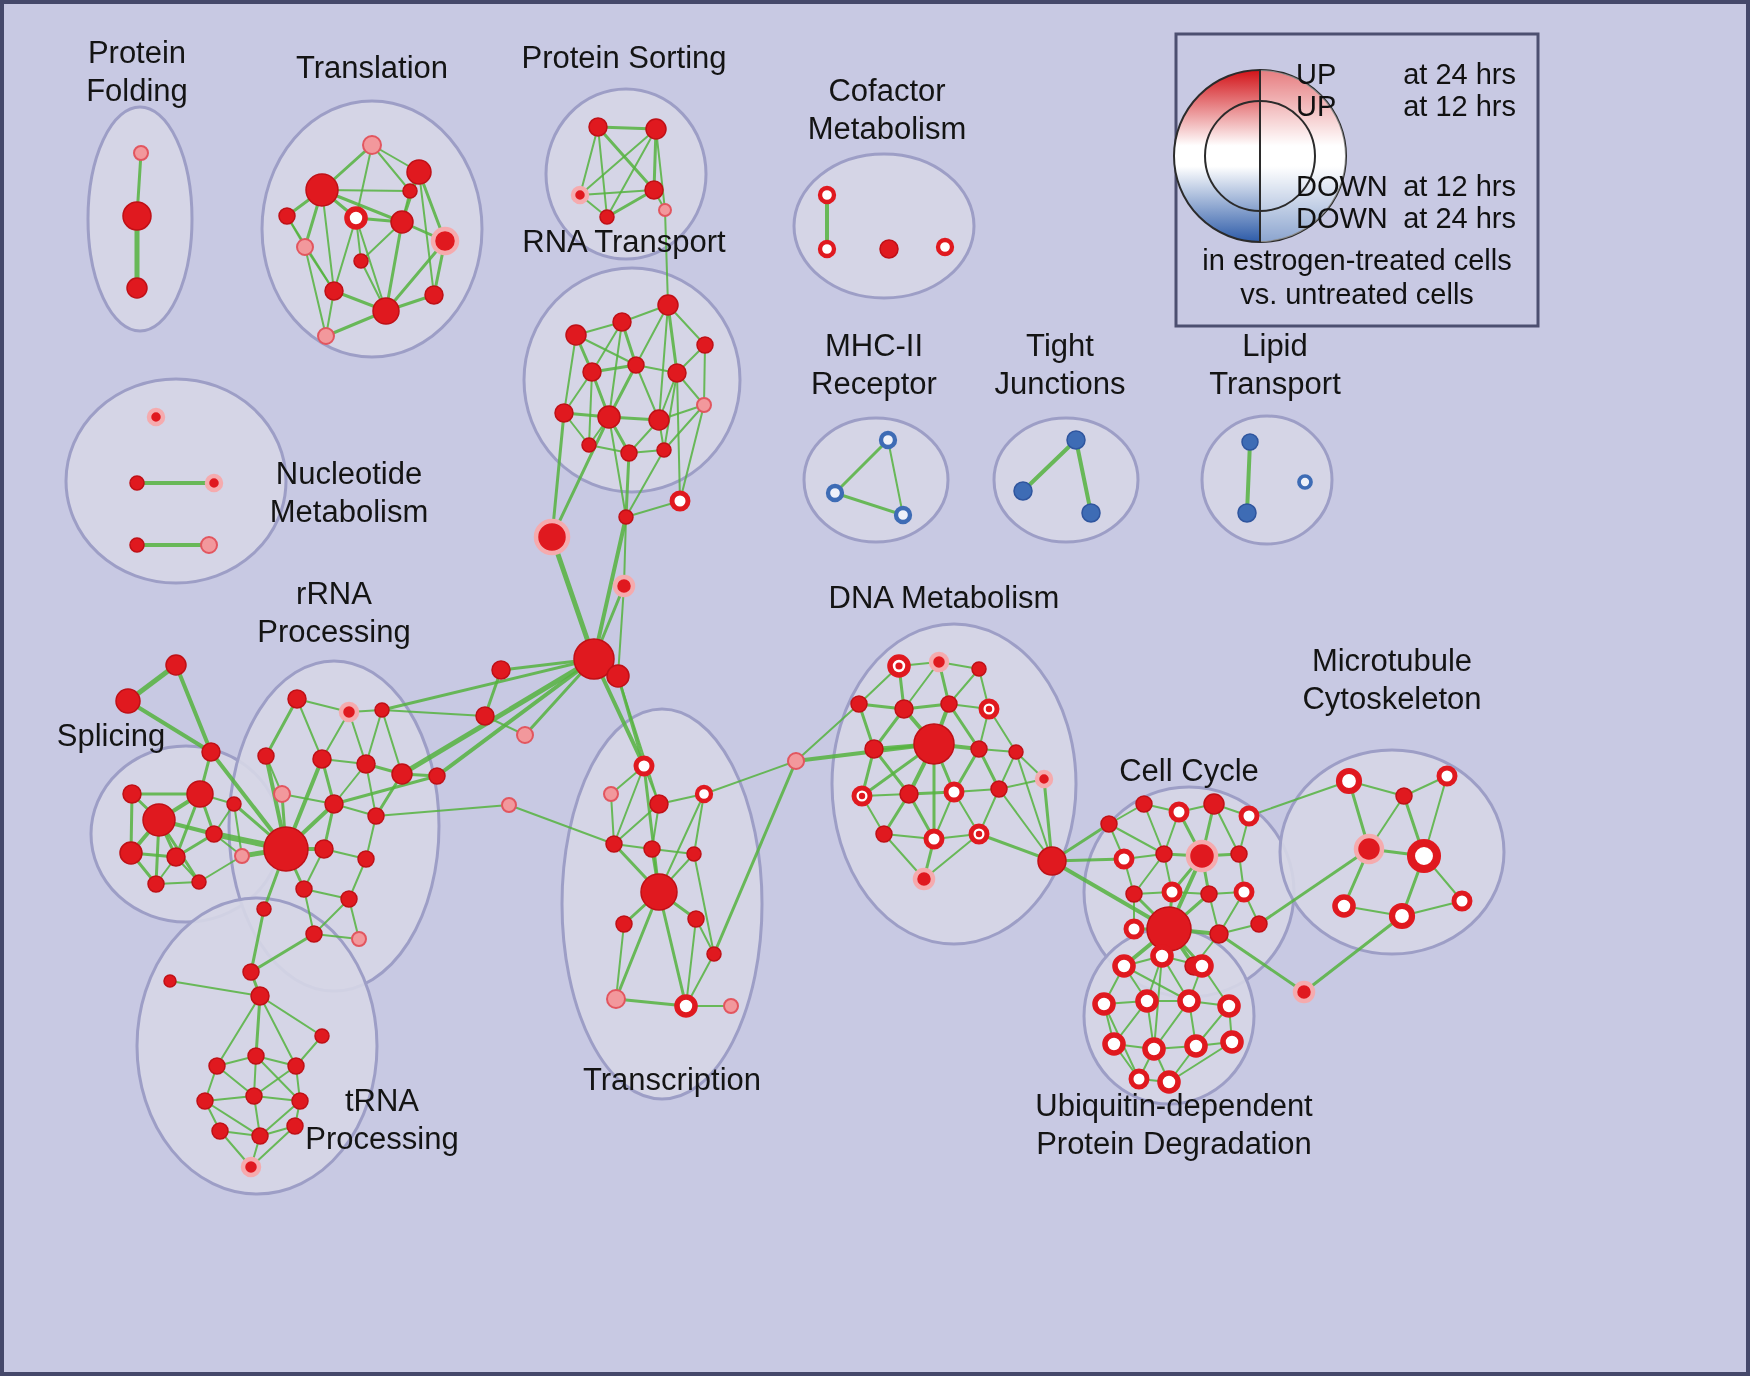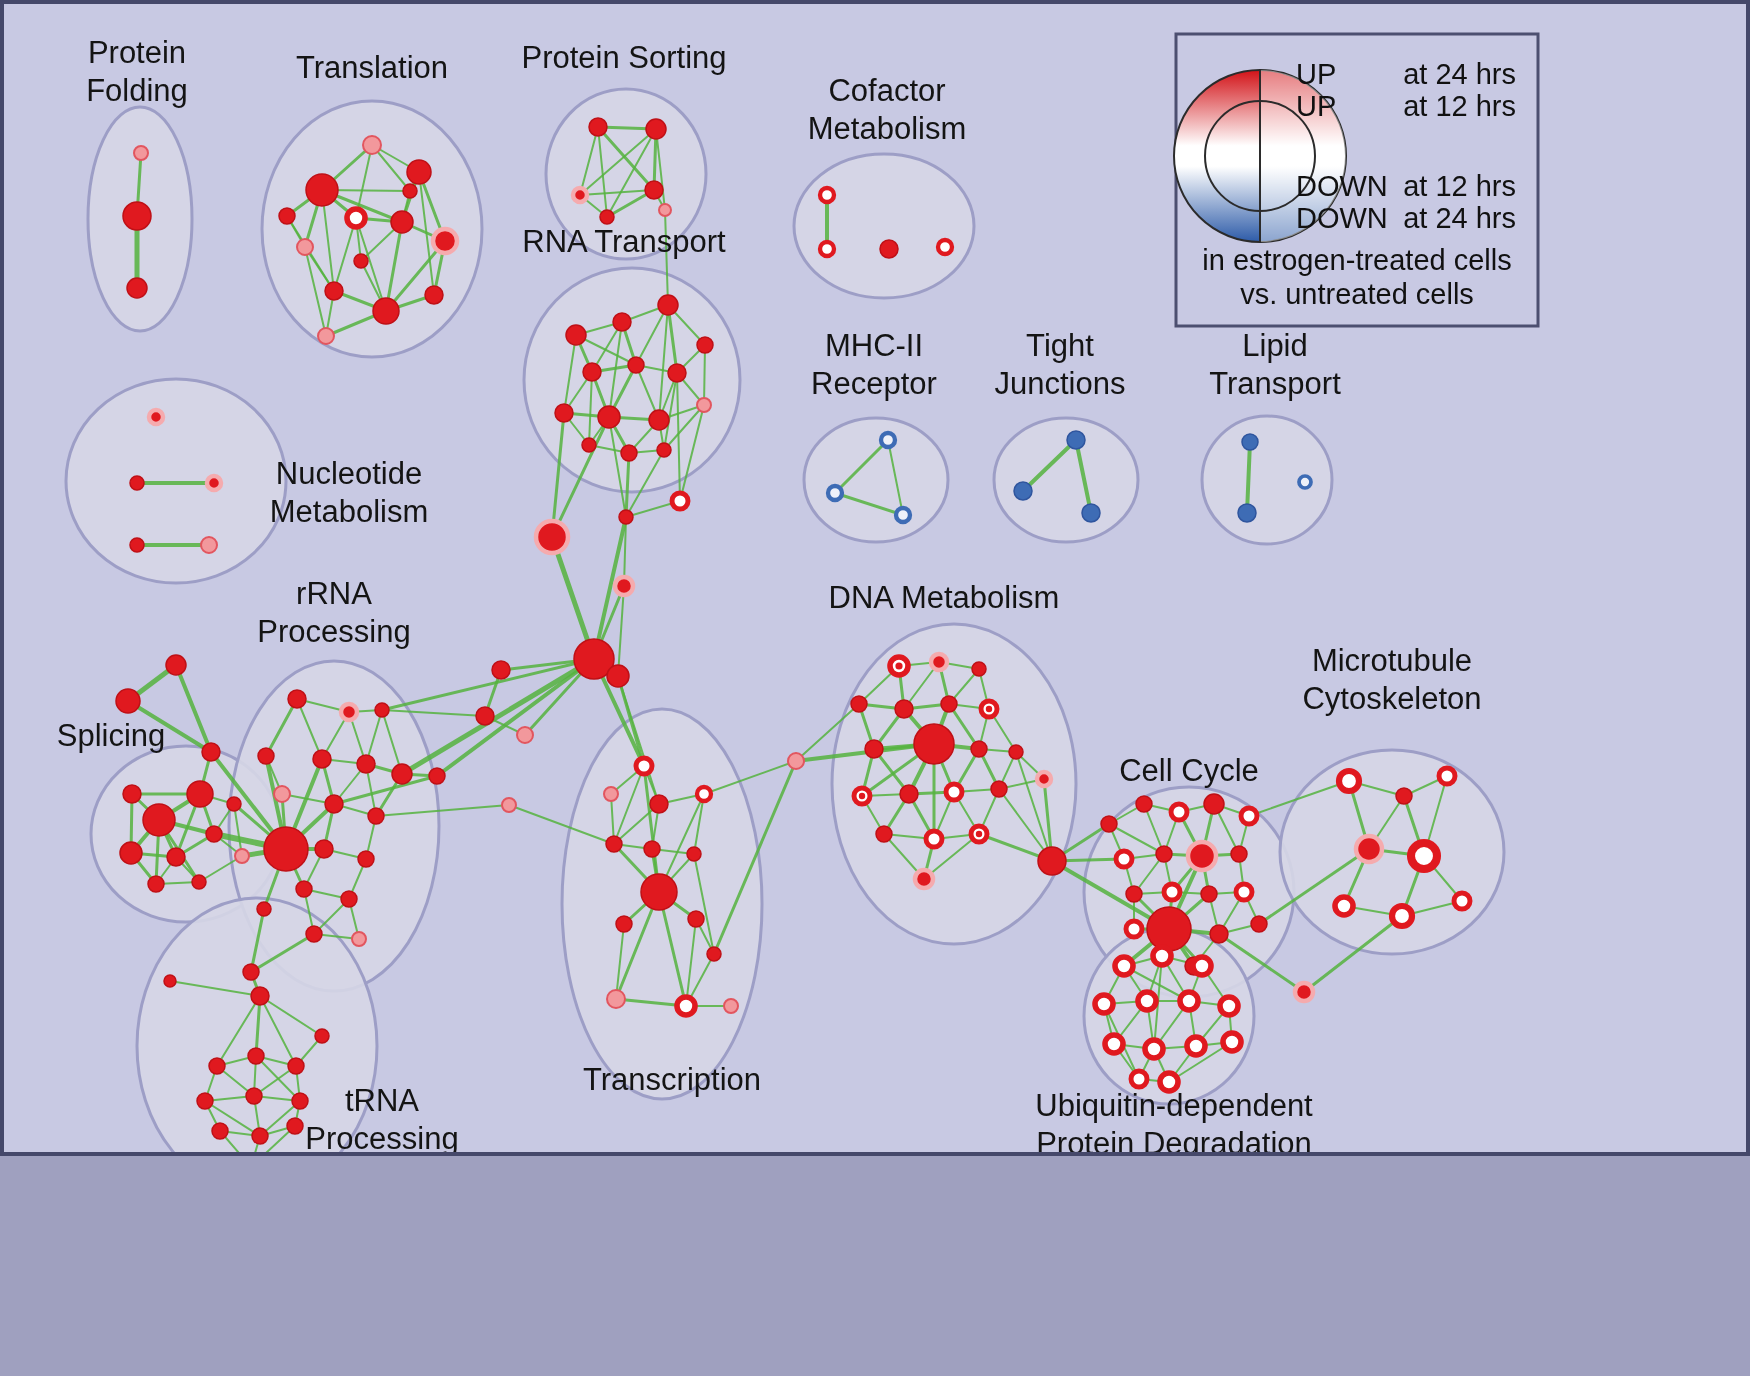--- a/index.html
+++ b/index.html
@@ -1,16 +1,16 @@
 <!DOCTYPE html>
 <html><head>
 <meta charset="utf-8">
 <style>
   html,body{margin:0;padding:0;background:#9fa0bf;}
-  .stage{width:1750px;height:1156px;position:relative;background:#c8c9e3;border:4px solid #45486a;box-sizing:border-box;overflow:hidden;text-align:center;}
+  .stage{width:1750px;height:1376px;position:relative;background:#c8c9e3;border:4px solid #45486a;box-sizing:border-box;overflow:hidden;text-align:center;}
   svg{display:block;}
   .clabel{font:500 31px "Liberation Sans",sans-serif;fill:#141414;}
   .legend-text{font:29px "Liberation Sans",sans-serif;fill:#111;}
   .legend-foot{font:29px "Liberation Sans",sans-serif;fill:#111;}
 </style>
 </head>
 <body>
 
 <div class="stage">
   <svg width="1750" height="1368" viewBox="0 0 1750 1368">

